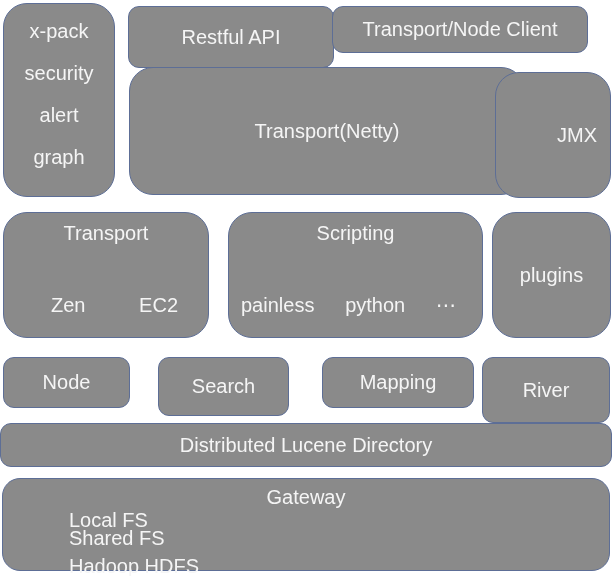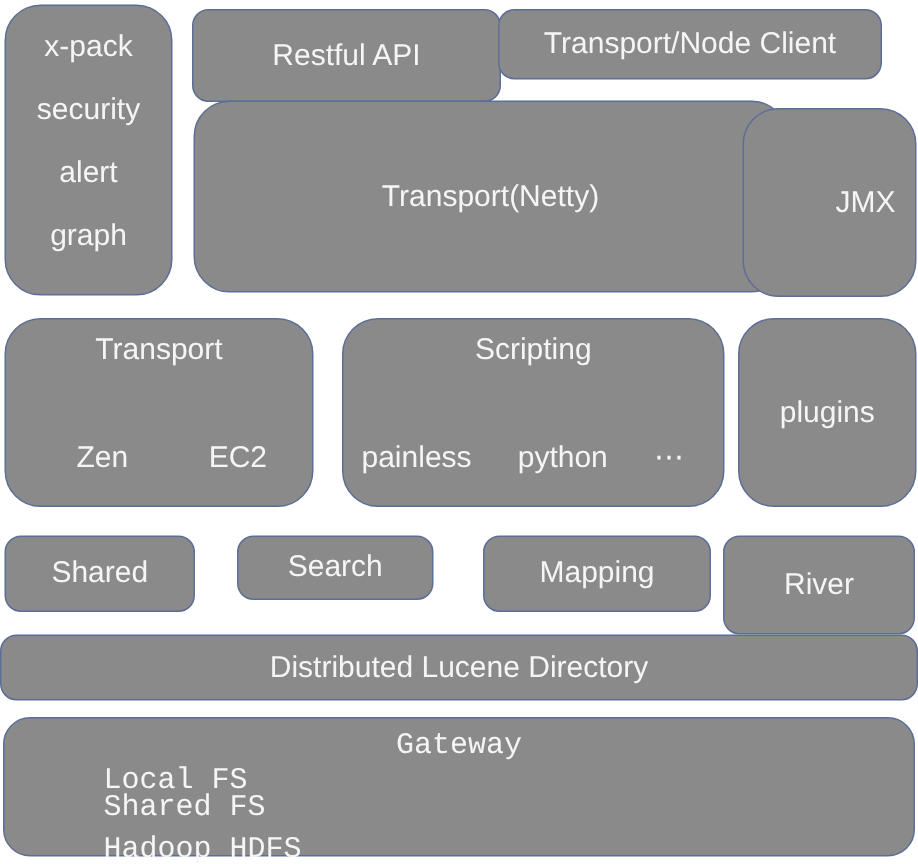--- a/index.html
+++ b/index.html
@@ -30,21 +30,21 @@
   .r-md { border-radius: 18px; }
   .r-sm { border-radius: 11px; }
 
   
   #restful-api          { left: 128px; top: 6px;   width: 206px; height: 62px; }
   #transport-node-client{ left: 332px; top: 6px;   width: 256px; height: 47px; }
   #transport-netty      { left: 129px; top: 67px;  width: 396px; height: 128px; text-align: center; }
   #jmx                  { left: 495px; top: 72px;  width: 116px; height: 126px; padding-left: 48px; }
   #plugins              { left: 492px; top: 212px; width: 119px; height: 126px; }
   #index-box            { left: 3px;   top: 357px; width: 127px; height: 51px; }
-  #search-box           { left: 158px; top: 357px; width: 131px; height: 43px; }
+  #search-box           { left: 158px; top: 357px; width: 131px; height: 59px; }
   #mapping-box          { left: 322px; top: 357px; width: 152px; height: 51px; }
   #river-box            { left: 482px; top: 357px; width: 128px; height: 66px; }
   #dld                  { left: 0px;   top: 423px; width: 612px; height: 44px; }
 
   
   #xpack {
     left: 3px; top: 3px; width: 112px; height: 194px;
     flex-direction: column;
     justify-content: flex-start;
     padding-top: 6px;
@@ -55,21 +55,21 @@
   }
 
   
   .titled {
     flex-direction: column;
     justify-content: space-between;
     align-items: stretch;
   }
   #discovery { left: 3px;   top: 212px; width: 206px; height: 126px; padding: 9px 0 20px 0; }
   #scripting { left: 228px; top: 212px; width: 255px; height: 126px; padding: 9px 0 20px 0; }
-  #gateway   { left: 2px;   top: 478px; width: 608px; height: 93px;  padding: 7px 0 13px 0; font-family: Liberation Mono, monospace; }
+  #gateway   { left: 2px;   top: 478px; width: 608px; height: 93px;  padding: 7px 0 13px 0; }
 
   .titled .title { text-align: center; }
   .items-row {
     display: flex;
     justify-content: space-between;
     align-items: baseline;
   }
   #discovery .items-row { padding: 0 30px 0 23px; margin-left: 24px; }
   #scripting .items-row { padding: 0 26px 0 12px; }
   #gateway   .items-row { padding: 0 21px 0 22px; flex-direction: column; }
@@ -118,21 +118,21 @@
       <span>python</span>
       <span>⋯</span>
     </div>
   </div>
 
   <div class="box r-lg" id="plugins">
     <span>plugins</span>
   </div>
 
   <div class="box r-sm" id="index-box">
-    <span>Shared</span>
+    <span>Node</span>
   </div>
 
   <div class="box r-sm" id="search-box">
     <span>Search</span>
   </div>
 
   <div class="box r-sm" id="mapping-box">
     <span>Mapping</span>
   </div>
 

